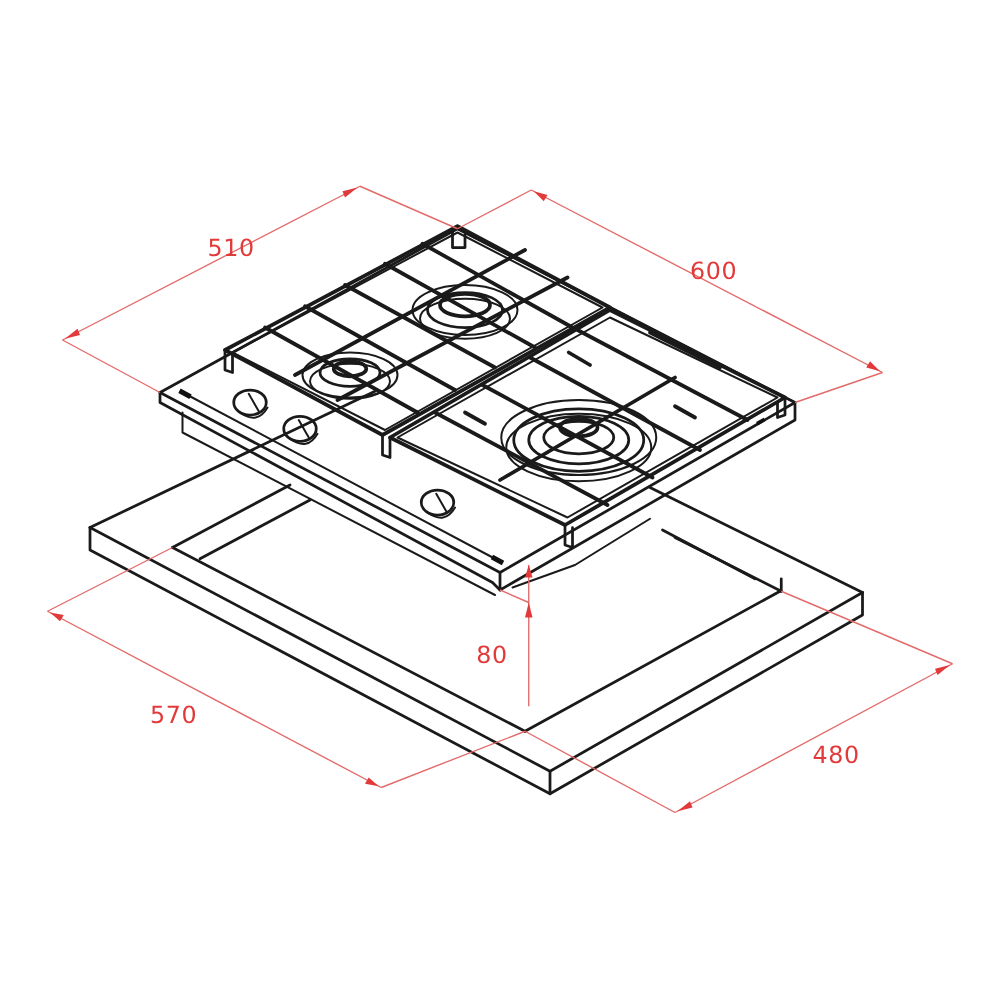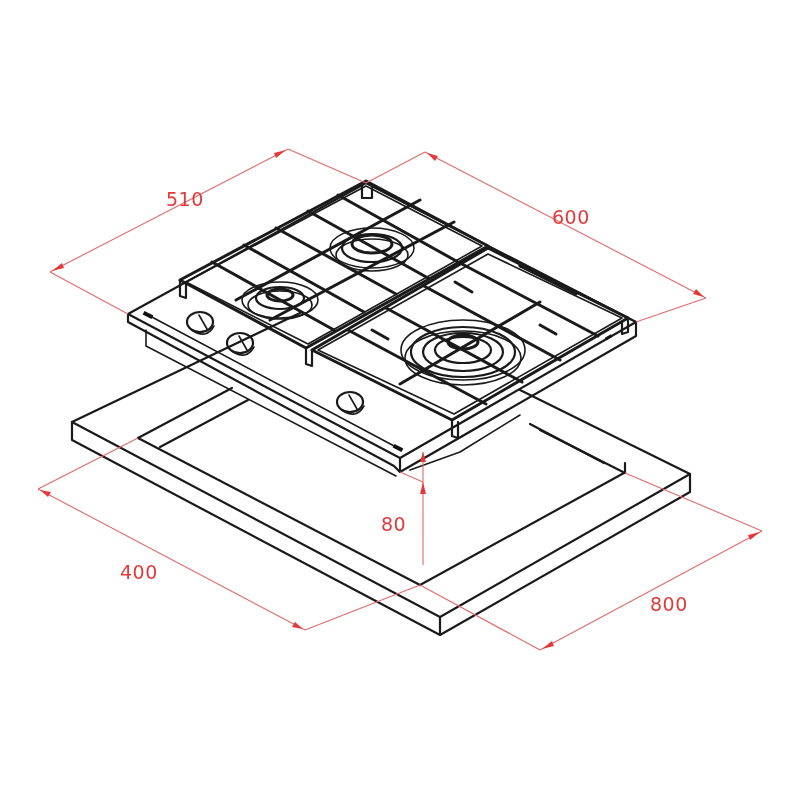--- a/index.html
+++ b/index.html
@@ -182,16 +182,16 @@
         <line class="dim" x1="400" y1="472" x2="423" y2="482"></line>
         <polygon class="arrow" points="423,482 420,494 426,494"></polygon>
         <polygon class="arrow" points="423,452 420,462 426,462"></polygon>
       </g>
     </g>
   </svg>
 
   
   <div class="dim-label" style="left:128px; top:190px;margin-left:38px;">510</div>
   <div class="dim-label" style="left:552px; top:208px;text-align:right;">600</div>
-  <div class="dim-label" style="left:120px; top:563px;">400</div>
-  <div class="dim-label" style="left:650px; top:595px;">800</div>
+  <div class="dim-label" style="left:120px; top:563px;">570</div>
+  <div class="dim-label" style="left:650px; top:595px;">480</div>
   <div class="dim-label" style="left:381px; top:515px;">80</div>
 </div>
 
 </body></html>

